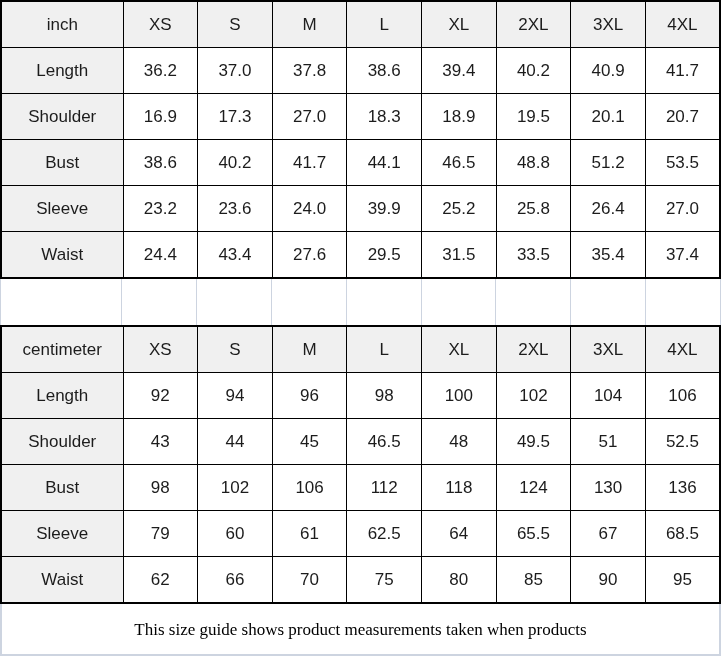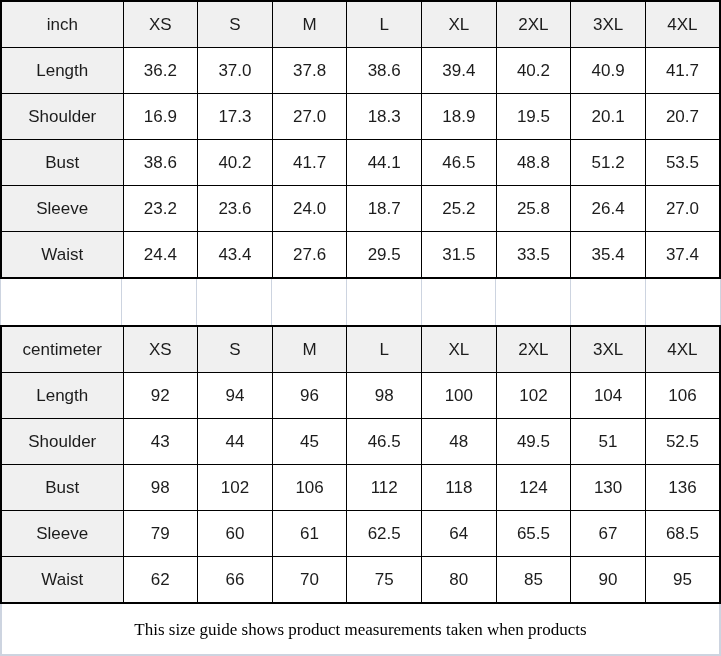--- a/index.html
+++ b/index.html
@@ -133,21 +133,21 @@
           <td>46.5</td>
           <td>48.8</td>
           <td>51.2</td>
           <td>53.5</td>
         </tr>
         <tr>
           <th>Sleeve</th>
           <td>23.2</td>
           <td>23.6</td>
           <td>24.0</td>
-          <td>18.7</td>
+          <td>39.9</td>
           <td>25.2</td>
           <td>25.8</td>
           <td>26.4</td>
           <td>27.0</td>
         </tr>
         <tr>
           <th>Waist</th>
           <td>24.4</td>
           <td>43.4</td>
           <td>27.6</td>

